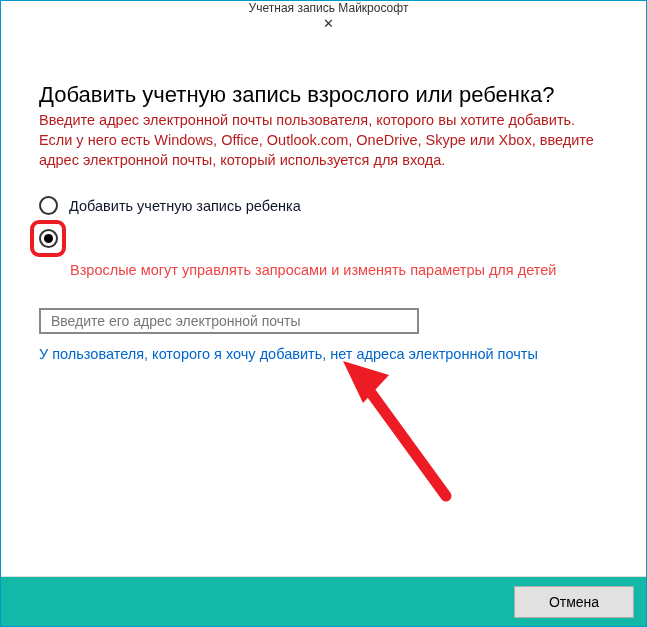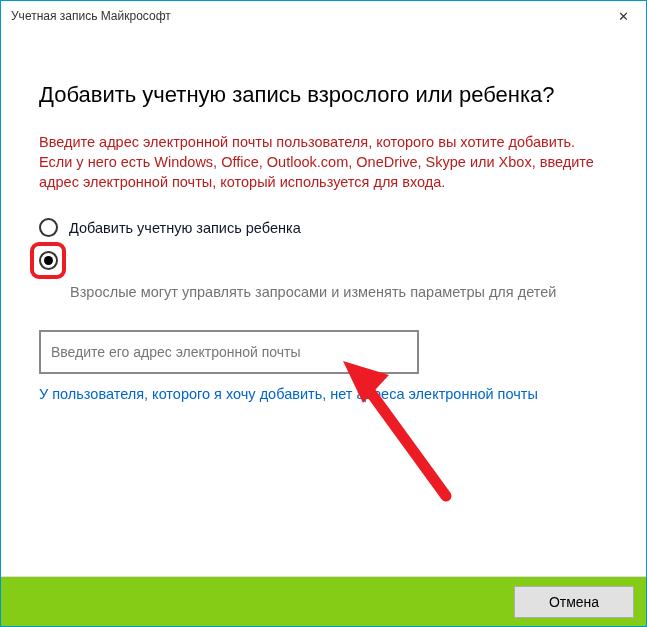--- a/index.html
+++ b/index.html
@@ -17,20 +17,21 @@
       overflow: hidden;
     }
     .titlebar {
       height: 30px;
       display: flex;
       align-items: center;
       justify-content: space-between;
       padding: 0 0 0 10px;
       font-size: 12px;
       color: #333;
+      flex-direction: column;
     }
     .titlebar-title {
       font-size: 12px;
     }
     .close-btn {
       width: 45px;
       height: 30px;
       display: flex;
       align-items: center;
       justify-content: center;
@@ -38,21 +39,20 @@
       font-size: 13px;
       color: #333;
     }
     .content {
       padding: 50px 38px 0 38px;
     }
     .heading {
       font-size: 22px;
       font-weight: 400;
       color: #000;
-      margin-bottom: 22px;
       line-height: 1.3;
     }
     .description {
       font-size: 14.5px;
       color: #b91c1c;
       line-height: 1.4;
       margin-bottom: 26px;
     }
     .radio-group {
       margin-bottom: 10px;
@@ -91,28 +91,28 @@
       left: -9px;
       top: -9px;
       width: 36px;
       height: 37px;
       border: 4px solid #ed1c24;
       border-radius: 9px;
       pointer-events: none;
     }
     .hint-text {
       font-size: 14.5px;
-      color: #737373;
+      color: #ef4444;
       margin-left: 31px;
       margin-bottom: 30px;
       margin-top: 4px;
     }
     .email-input {
       width: 380px;
-      height: 44px;
+      height: 26px;
       border: 2px solid #888;
       padding: 0 10px;
       font-size: 14px;
       color: #666;
       outline: none;
       margin-bottom: 12px;
     }
     .email-input::placeholder {
       color: #777;
     }
@@ -121,21 +121,21 @@
       color: #0066cc;
       cursor: pointer;
       display: block;
     }
     .footer {
       position: absolute;
       bottom: 0;
       left: 0;
       right: 0;
       height: 50px;
-      background: #84cc16;
+      background: #14b8a6;
       border-top: 1px solid #ddd;
       display: flex;
       align-items: center;
       justify-content: flex-end;
       padding: 0 12px;
       gap: 8px;
     }
     .btn {
       width: 120px;
       height: 32px;

